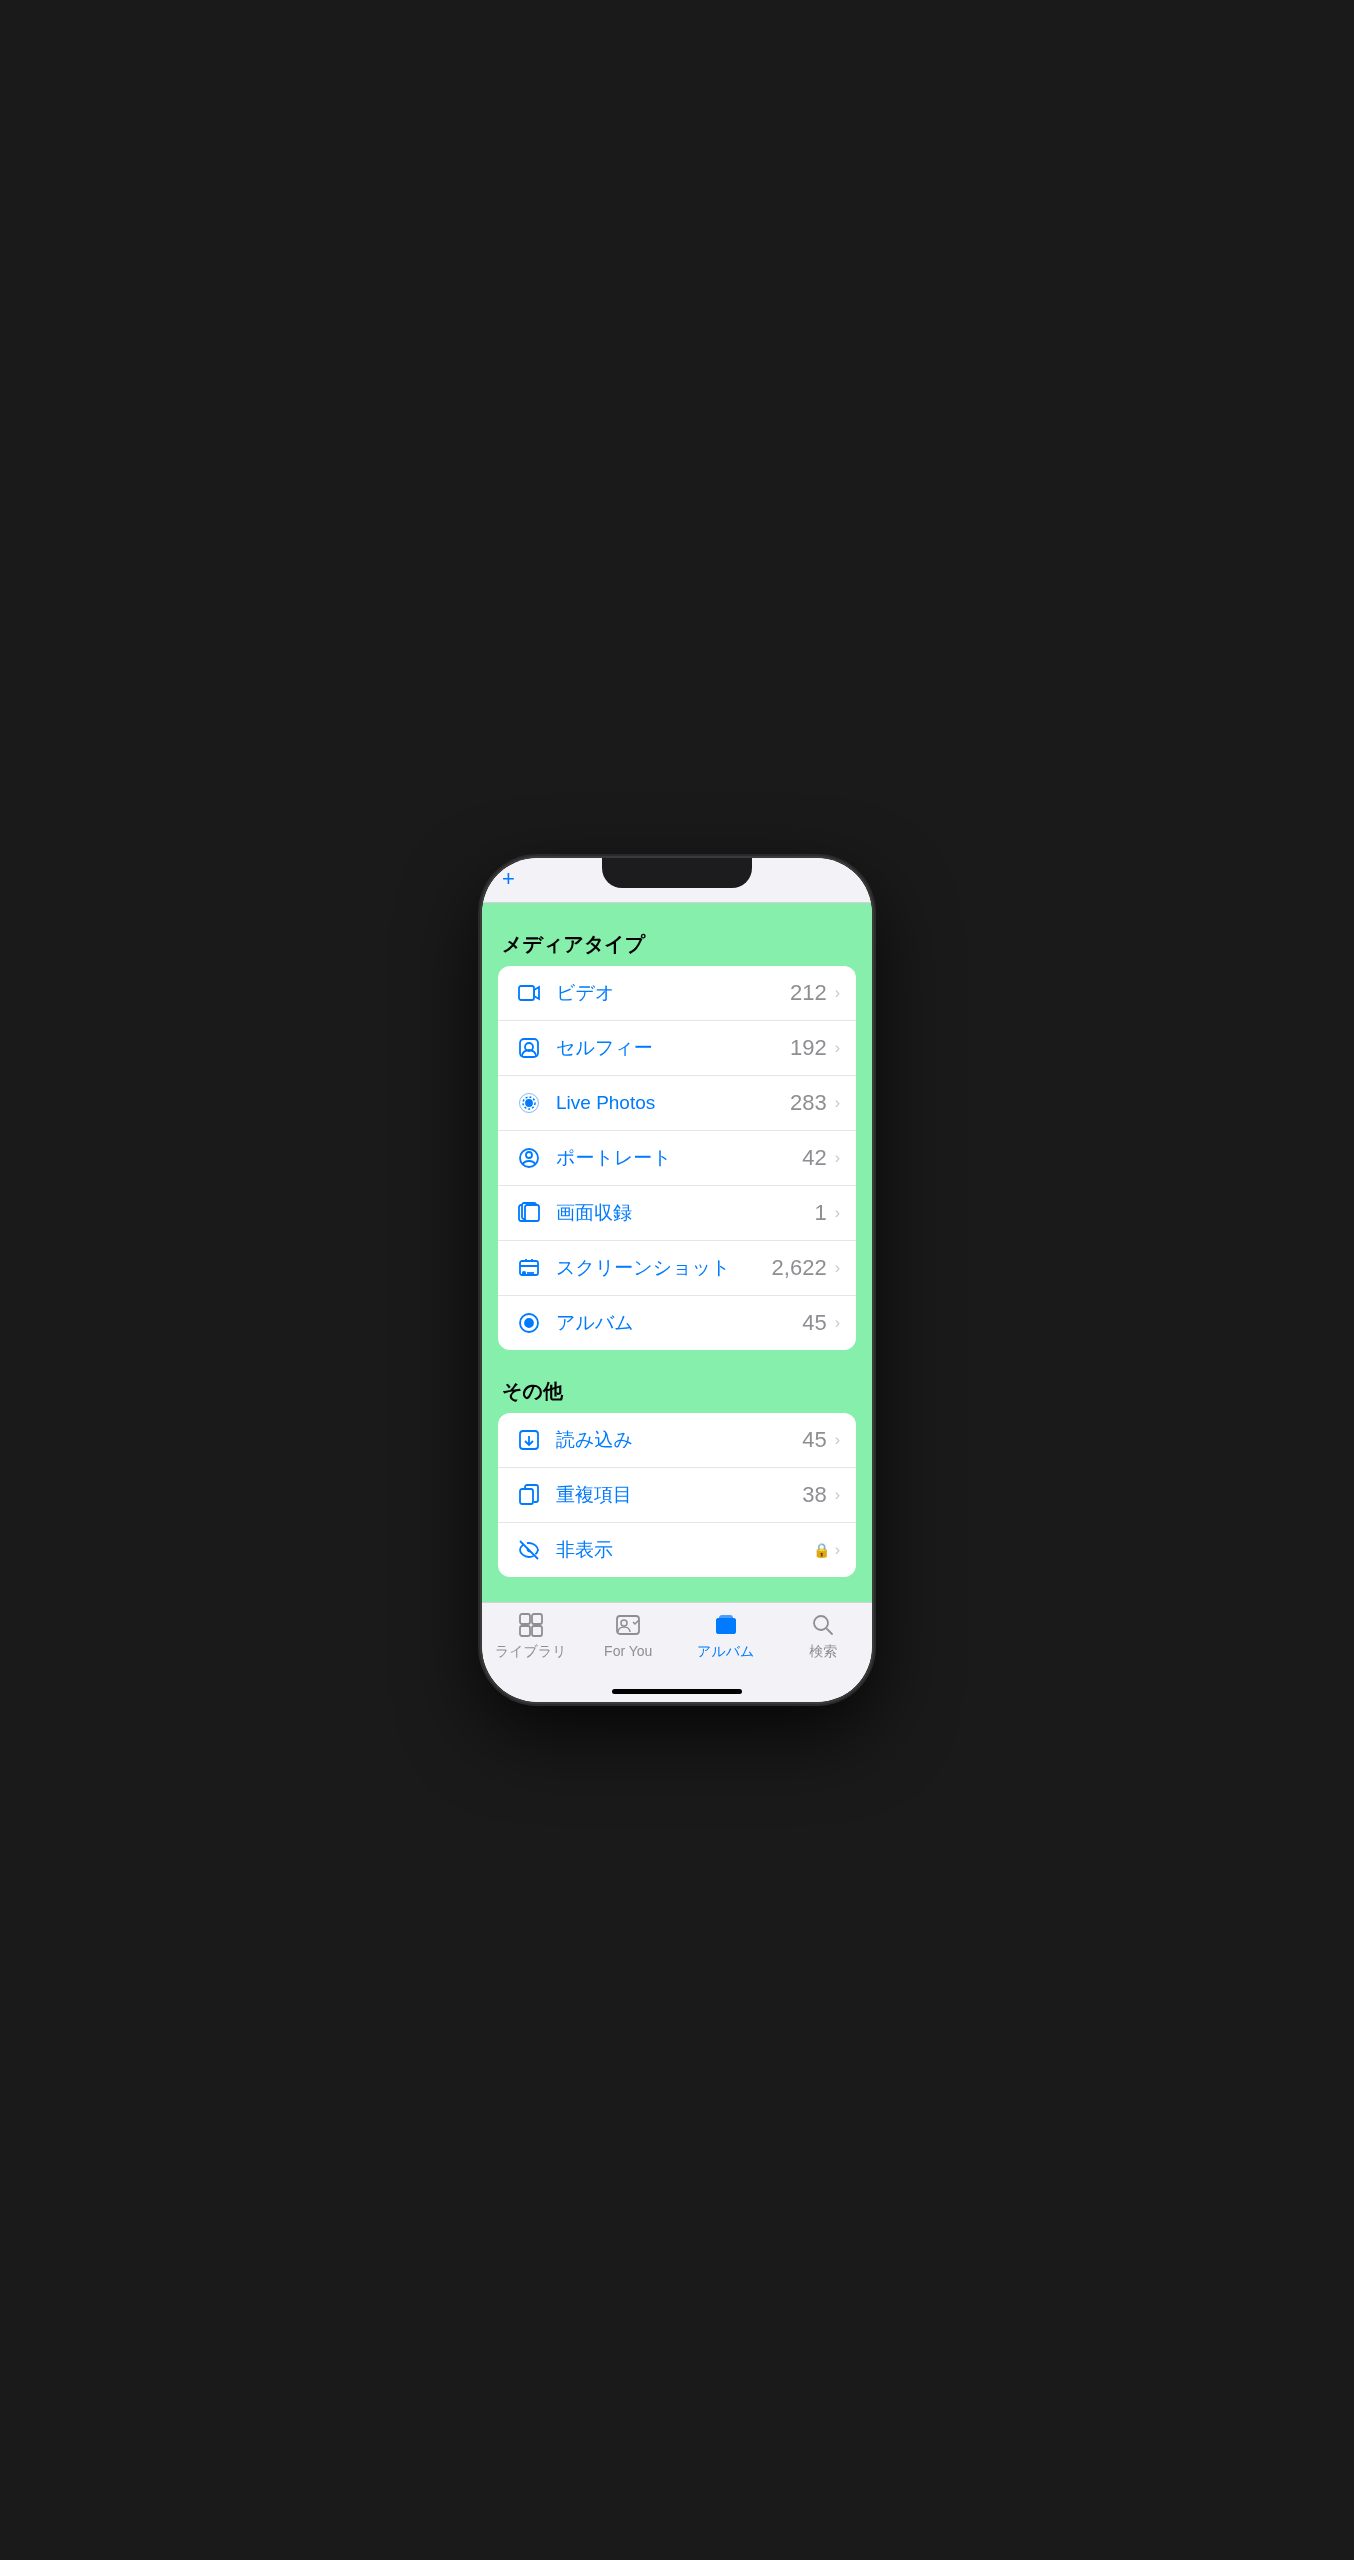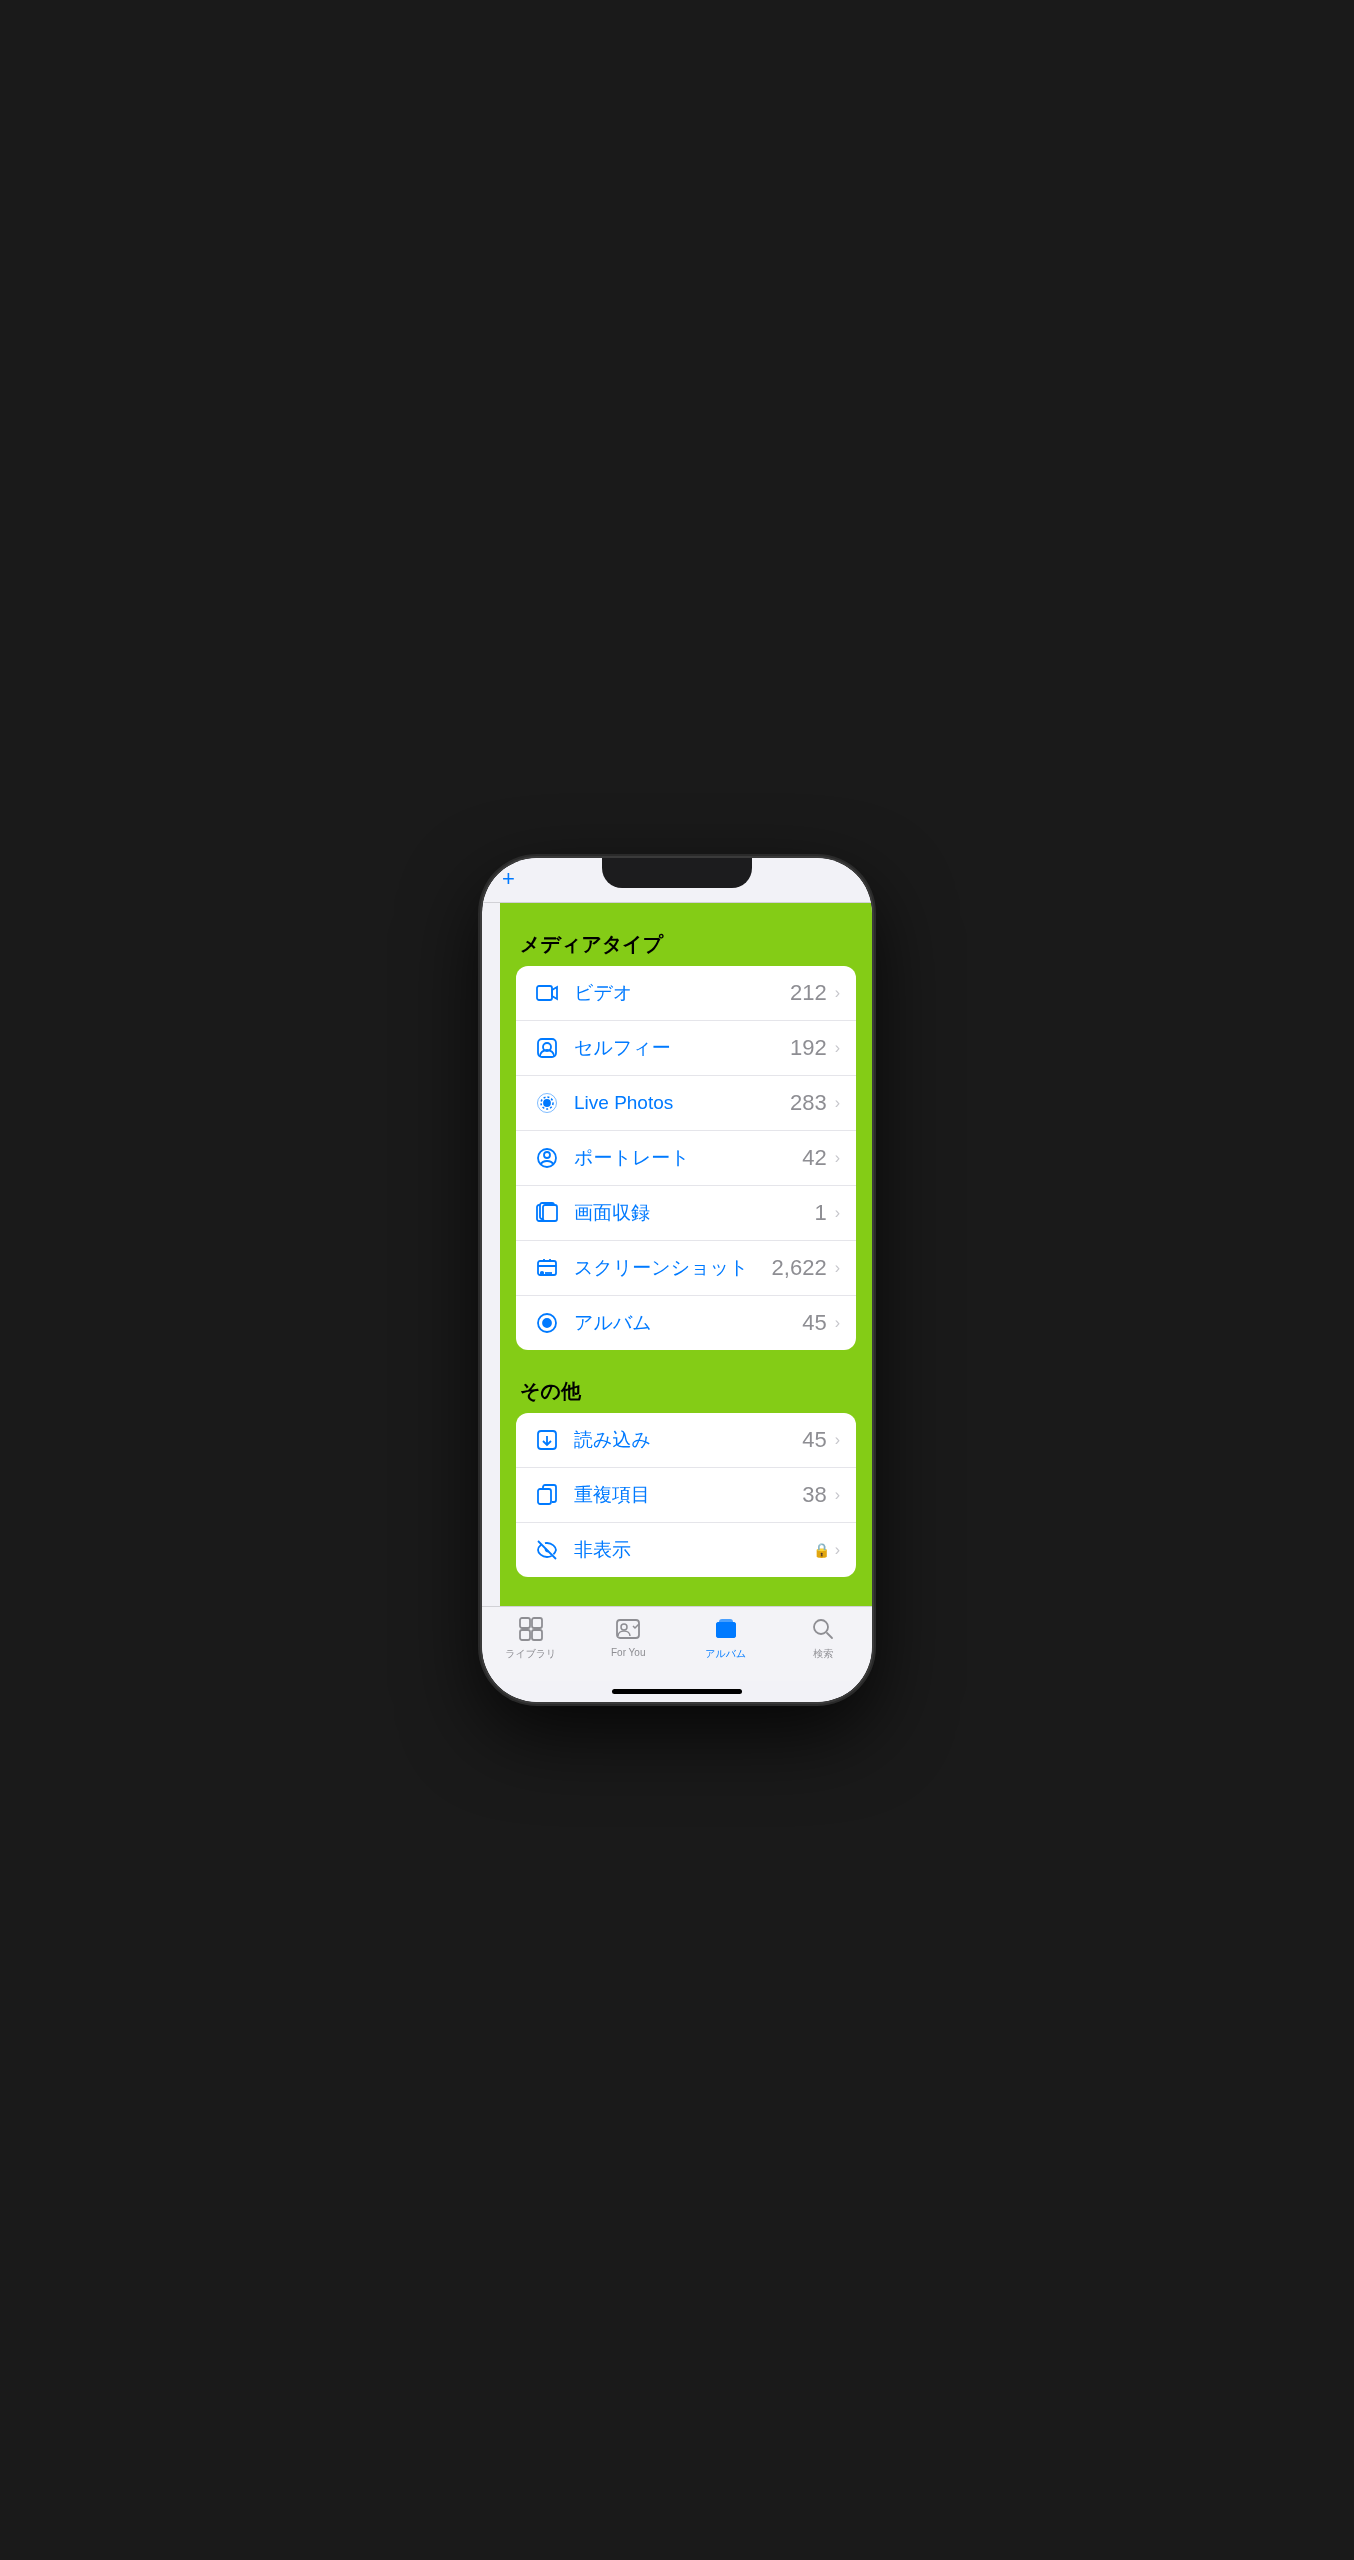--- a/index.html
+++ b/index.html
@@ -131,22 +131,21 @@
       font-weight: 600;
       color: #000;
       flex: 2;
       text-align: center;
     }
     .nav-spacer { flex: 1; }
     
     .content {
       flex: 1;
       overflow-y: auto;
-      background: #84cc16;
-      margin-left: 18px;
+      background: #86efac;
     }
     .content::-webkit-scrollbar { display: none; }
     .section {
       margin-top: 28px;
     }
     .section-title {
       font-size: 20px;
       font-weight: 700;
       color: #000;
       padding: 0 20px 8px;
@@ -219,21 +218,21 @@
       cursor: pointer;
     }
     .tab-icon {
       width: 28px;
       height: 28px;
       display: flex;
       align-items: center;
       justify-content: center;
     }
     .tab-label {
-      font-size: 10px;
+      font-size: 14px;
       color: #8e8e93;
     }
     .tab-label.active {
       color: #007aff;
     }
     .home-indicator {
       height: 5px;
       width: 130px;
       background: #000;
       border-radius: 3px;

